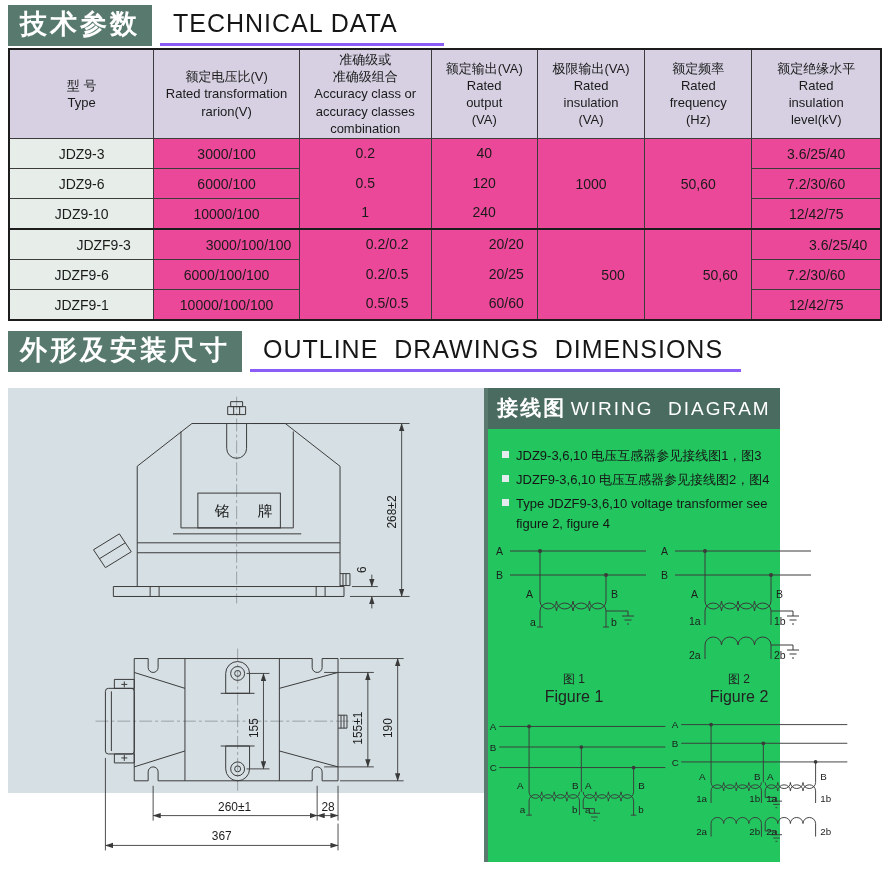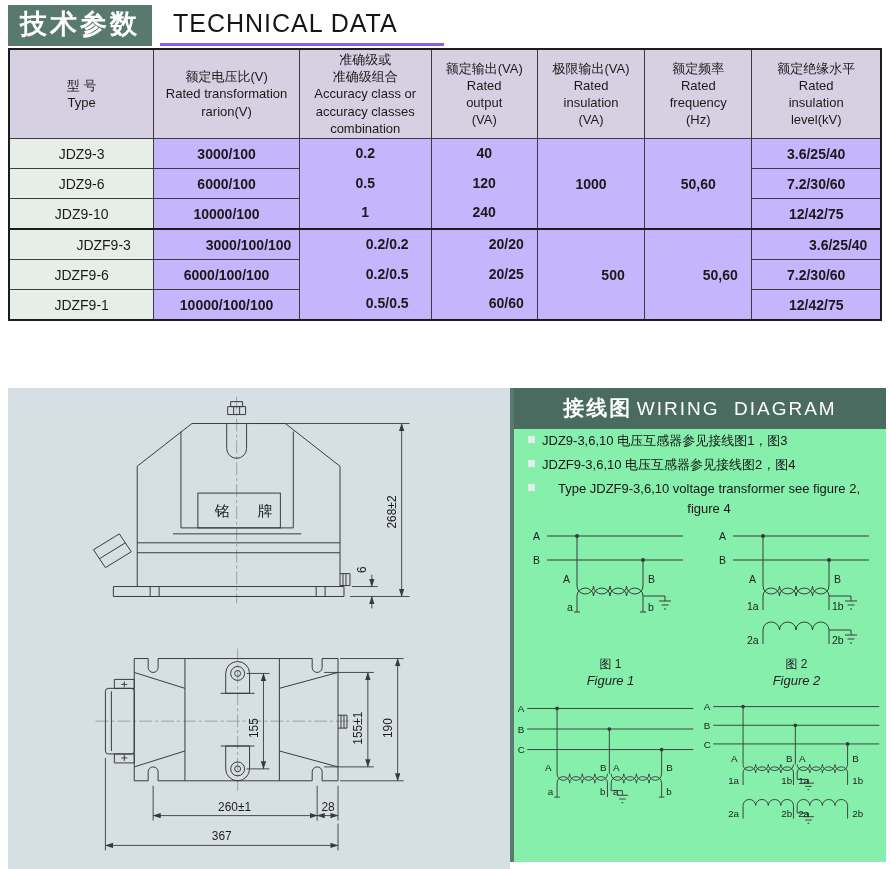--- a/index.html
+++ b/index.html
@@ -13,39 +13,39 @@
   .cn-box{background:#587a6e;color:#fff;font-weight:bold;font-size:27px;letter-spacing:3px;padding:3px 12px 4px 12px;line-height:1.25;}
   .en-title{font-size:25px;color:#161616;letter-spacing:1px;white-space:pre;border-bottom:3px solid #8b5cf6;padding:0 46px 5px 13px;line-height:1.2;}
   .sec-head.h2 .en-title{padding-right:18px;}
 
   
   table.tech{position:absolute;left:8px;top:48px;width:874px;border-collapse:collapse;table-layout:fixed;border:2px solid #1c1c1c;}
   table.tech th,table.tech td{border:1px solid #3c3c3c;text-align:center;vertical-align:middle;white-space:pre-line;padding:0 2px;}
   table.tech thead th{background:#d6d0e2;font-weight:normal;font-size:13px;height:88px;line-height:1.32;}
   table.tech td{font-size:14px;height:29px;}
   td.type{background:#e7eee9;}
-  td.val{background:#c4b5fd;font-weight:bold;}
+  td.val{background:#ec4899;}
   td.merge{line-height:2.1;}
   tr.gstart td{border-top:2px solid #1c1c1c;padding-left:46px;}
 
   
   .bottom{position:absolute;left:8px;top:388px;width:874px;height:481px;}
-  .draw-area{position:absolute;left:0;top:0;width:502px;height:481px;background:#d6dfe3;}
-  .wiring-panel{position:absolute;left:502px;top:0;width:376px;height:474px;background:#86efac;border-left:4px solid #5a7a70;box-sizing:border-box;}
+  .draw-area{position:absolute;left:0;top:0;width:502px;height:405px;background:#d6dfe3;}
+  .wiring-panel{position:absolute;left:476px;top:0;width:296px;height:474px;background:#22c55e;border-left:4px solid #5a7a70;box-sizing:border-box;}
   .wiring-head{background:#4a6b60;color:#fff;text-align:center;padding:6px 0 7px 0;}
   .wiring-head .cn{font-weight:bold;font-size:21px;letter-spacing:2px;}
   .wiring-head .en{font-size:19px;letter-spacing:2px;white-space:pre;}
-  .notes{padding:2px 10px 2px 14px;text-align:center;}
+  .notes{padding:17px 10px 2px 14px;}
   .note{display:flex;font-size:13px;line-height:1.55;margin-bottom:4px;color:#161616;}
   .note .sq{flex:0 0 7px;width:7px;height:7px;background:#e3ebee;margin:5px 7px 0 0;}
   .figrow{display:grid;grid-template-columns:1fr 1fr;}
   .figcell{display:flex;flex-direction:column;align-items:center;justify-content:flex-end;}
   .figcap{text-align:center;margin:2px 0 8px 7px;}
   .figcap .cn{font-size:12px;color:#222;}
-  .figcap .en{font-size:13px;color:#222;font-style:italic;}
+  .figcap .en{font-size:16px;color:#222;}
   svg{display:block;}
   svg .ln{stroke:#3a3a3a;stroke-width:1;fill:none;}
   svg .cl{stroke:#8a9297;stroke-width:0.8;fill:none;stroke-dasharray:13 3 3 3;}
   svg .dim{stroke:#3a3a3a;stroke-width:0.9;fill:none;}
   svg text{fill:#1d1d1d;font-family:"Liberation Sans","DejaVu Sans",sans-serif;}
   svg .dt{font-size:12px;}
   svg .lbl{font-size:10.5px;}
   svg .np{font-size:15px;letter-spacing:12px;}
 </style>
 </head>
@@ -142,20 +142,22 @@
       </tr>
       <tr>
         <td class="type">JDZF9-1</td>
         <td class="val">10000/100/100</td>
         <td class="val">12/42/75</td>
       </tr>
     </tbody>
   </table>
 
   <div class="sec-head h2">
+    <div class="cn-box">外形及安装尺寸</div>
+    <div class="en-title">OUTLINE  DRAWINGS  DIMENSIONS</div>
   </div>
 
   <div class="bottom">
 
     <div class="draw-area">
 
       <svg width="502" height="240" viewBox="0 0 505 240" style="position:absolute;left:0;top:2px;">
         <defs>
           <marker id="arr" markerWidth="10" markerHeight="8" refX="8.5" refY="3" orient="auto-start-reverse">
             <path d="M0,0 L9,3 L0,6 Z" fill="#3a3a3a"></path>

